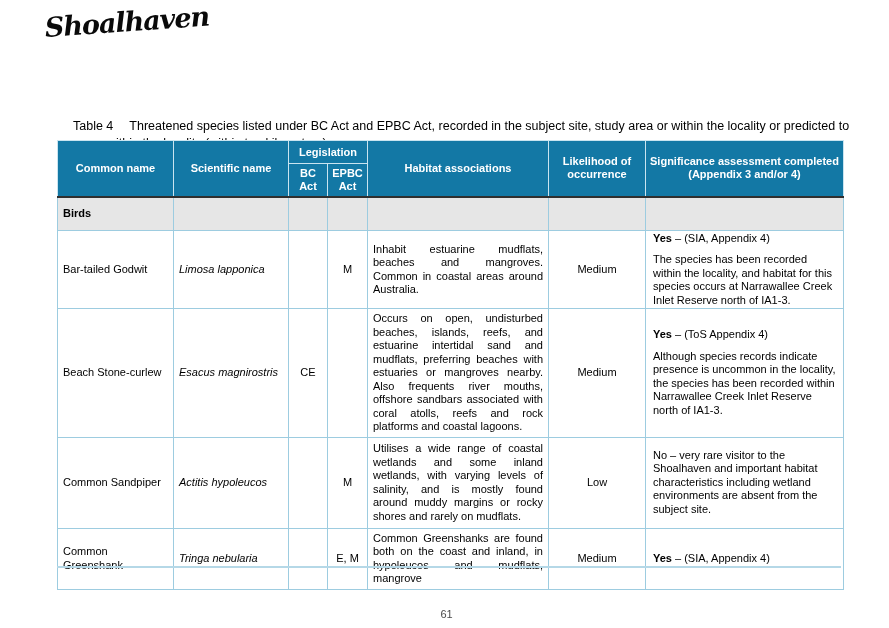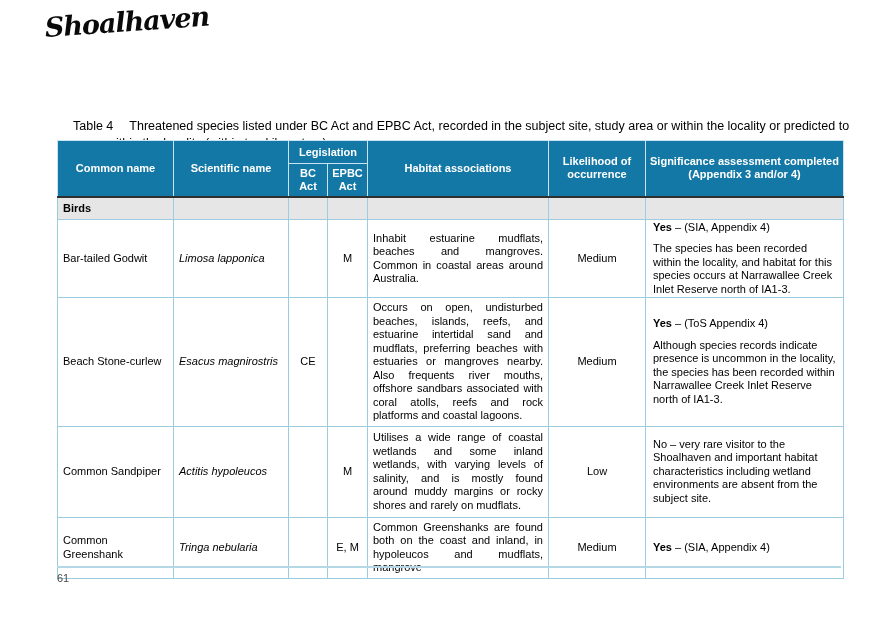--- a/index.html
+++ b/index.html
@@ -60,21 +60,21 @@
     background: var(--header_bg);
     border: 1px solid var(--header_border);
     color: #fff; font-weight: bold;
     text-align: center; vertical-align: middle;
     padding: 2px 3px; line-height: 13px;
   }
   .species thead .hline { display: block; }
   tr.hdr-top { height: 23px; }
   tr.hdr-bottom { height: 33px; }
 
-  tr.section-row { height: 23px; border-radius: 6px; }
+  tr.section-row { height: 34px; border-radius: 6px; }
   tr.section-row td {
     background: var(--section_bg);
     font-weight: bold;
     padding: 2px 5px;
     border-top: 2px solid #2f2f2f;
     vertical-align: middle;
   }
 
   .species tbody td { vertical-align: middle; line-height: 13.5px; }
   .td-name { padding: 3px 5px; }
@@ -92,22 +92,22 @@
   tr.r3 { height: 91px; }
   tr.r4 { height: 43px; }
 
   
   .footer-line {
     position: absolute; left: 57px; top: 566px;
     width: 784px; height: 2px;
     background: var(--footer_line);
   }
   .page-number {
-    position: absolute; left: 57px; top: 572px;
-    width: 779px; text-align: left;
+    position: absolute; left: 57px; top: 608px;
+    width: 779px; text-align: center;
     font-size: 11px; color: #4a4a4a;
   }
 </style>
 </head>
 <body>
 
 <div class="page">
 
   <div class="logo">
     <span class="logo-script">Shoalhaven</span>

